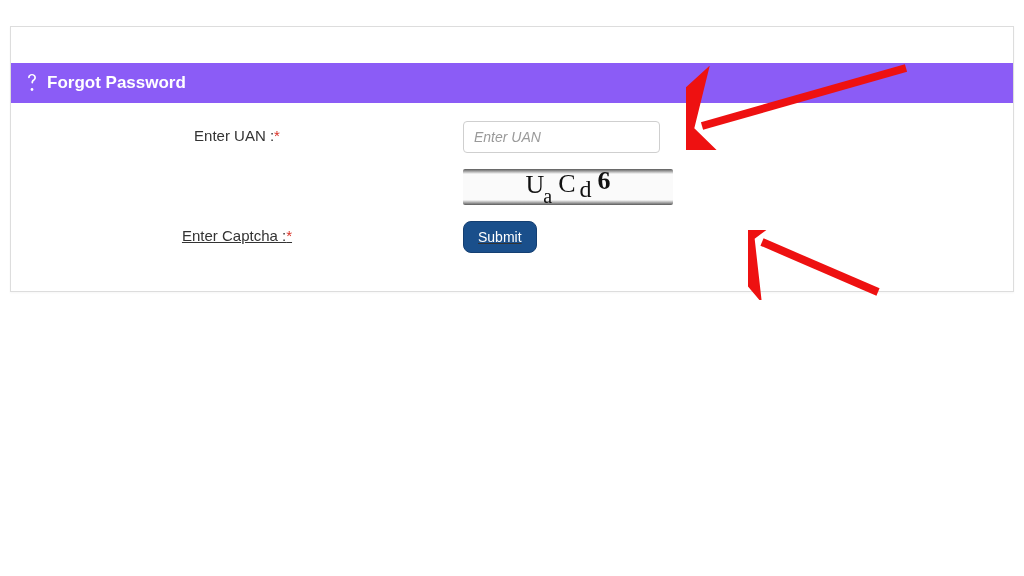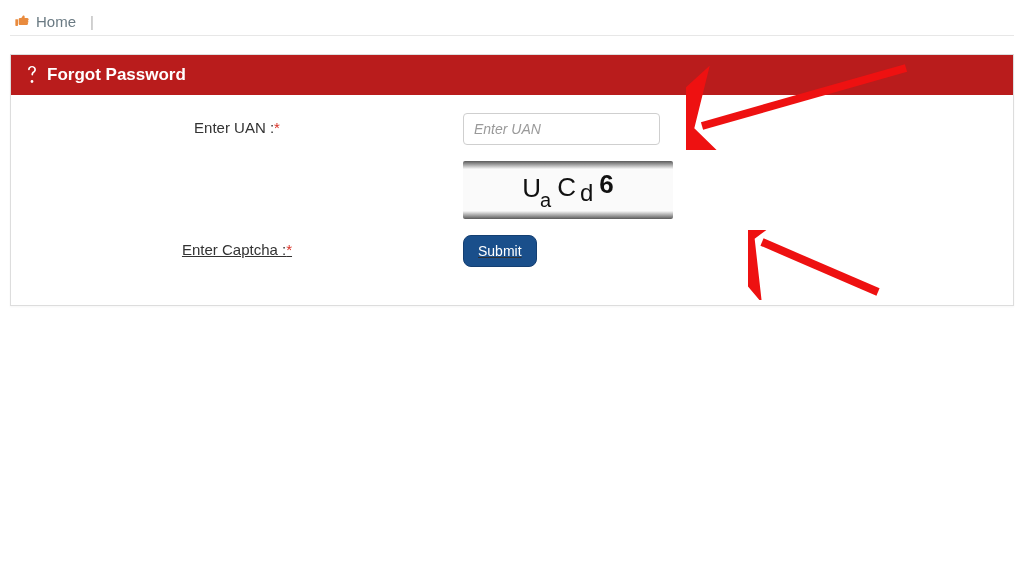--- a/index.html
+++ b/index.html
@@ -5,40 +5,40 @@
     * { margin:0; padding:0; box-sizing:border-box; }
     html, body { width:1024px; height:576px; background:#fff; font-family:"Segoe UI","Helvetica Neue",Arial,sans-serif; font-size:14px; color:#333; }
     .page { padding:8px 10px; position:relative; }
     .breadcrumb-bar { display:flex; align-items:center; height:28px; padding:2px 4px; border-bottom:1px solid #e7e7e7; }
     .hand-icon { color:#e98b3e; margin-right:6px; display:inline-flex; align-items:center; }
     .hand-icon svg { width:16px; height:16px; display:block; }
     .breadcrumb-link { color:#6a7a83; text-decoration:none; font-size:15px; }
     .breadcrumb-sep { color:#b7b7b7; margin:0 10px 0 14px; font-size:15px; }
 
     .panel { margin-top:18px; border:1px solid #ddd; box-shadow:0 1px 2px rgba(0,0,0,.04); background:#fff; }
-    .panel-header { background:#b91c1c; color:#fff; padding:10px 14px; font-size:17px; font-weight:600; display:flex; align-items:center; }
+    .panel-header { background:#8b5cf6; color:#fff; padding:10px 14px; font-size:17px; font-weight:600; display:flex; align-items:center;margin-top:36px; }
     .panel-header .q-icon { margin-right:8px; display:inline-flex; }
     .panel-header .q-icon svg { width:14px; height:18px; fill:#fff; }
     .panel-body { padding:18px 22px 24px; }
 
     .form-row { display:grid; grid-template-columns: 430px 1fr; align-items:flex-start; margin-bottom:16px; }
     .form-label { text-align:center; padding-right:22px; font-size:15px; color:#333; line-height:30px; }
     .required { color:#d93025; }
     .form-field { display:flex; align-items:flex-start; gap:14px; }
     .text-input {
       width:197px; height:32px; border:1px solid #cfcfcf; border-radius:4px;
       padding:4px 10px; font-size:14px; color:#333; outline:none;
       background:#fff;
     }
     .text-input::placeholder { color:#9a9a9a; font-style:italic; }
     .captcha-img {
-      width:210px; height:58px; border-radius:2px; position:relative; overflow:hidden;
+      width:210px; height:36px; border-radius:2px; position:relative; overflow:hidden;
       background:linear-gradient(to bottom,#5a5a5a 0%,#fafafa 14%,#fafafa 86%,#5a5a5a 100%);
       display:flex; align-items:center; justify-content:center;
-      font-family:Liberation Sans, sans-serif;
+      font-family:Liberation Serif, serif;
       color:#111;
     }
     .captcha-text span { display:inline-block; }
     .c1 { font-size:26px; transform:translateY(-2px); letter-spacing:1px; }
     .c2 { font-size:20px; transform:translateY(8px); margin:0 2px 0 -2px; }
     .c3 { font-size:26px; transform:translateY(-3px); margin-left:4px; }
     .c4 { font-size:24px; transform:translateY(2px); margin-left:4px; }
     .c5 { font-size:26px; transform:translateY(-6px); margin-left:6px; font-weight:600; }
 
     .submit-btn {
@@ -48,29 +48,20 @@
 
     
     .arrow { position:absolute; pointer-events:none; }
     .arrow svg { display:block; }
   </style>
 </head>
 <body>
 
 <div class="page">
 
-  <div class="breadcrumb-bar">
-    <span class="hand-icon">
-      <svg viewBox="0 0 24 24">
-          <path fill="currentColor" d="M3 8h2c1 0 1 1 1 1v8s0 1-1 1H3c-1 0-1-1-1-1V9s0-1 1-1zm4 0c0-1 1-2 2-2h2l2-3c1-1.3 3-.3 3 1v2h4c1.2 0 2 1.1 2 2.2 0 .8-.5 1.6-1.2 1.8.5.3.9.9.9 1.6 0 .8-.6 1.5-1.3 1.7.4.3.7.8.7 1.4 0 1-.8 1.8-1.8 1.8H9c-1 0-2-1-2-2V8z"></path>
-        </svg>
-    </span>
-    <a href="#" class="breadcrumb-link">Home</a>
-    <span class="breadcrumb-sep">|</span>
-  </div>
 
   <div class="panel">
     <div class="panel-header">
       <span class="q-icon">
         <svg viewBox="0 0 320 512">
             <path d="M96 96c0-35.3 28.7-64 64-64s64 28.7 64 64c0 27-14 43-36 62-24 20-44 44-44 82v8c0 13 11 24 24 24s24-11 24-24v-8c0-18 9-29 29-46 25-21 51-48 51-98C272 43 221 0 160 0S48 43 48 96c0 13 11 24 24 24s24-11 24-24zm64 384c22 0 40-18 40-40s-18-40-40-40-40 18-40 40 18 40 40 40z"></path>
           </svg>
       </span>
       <span>Forgot Password</span>
     </div>

